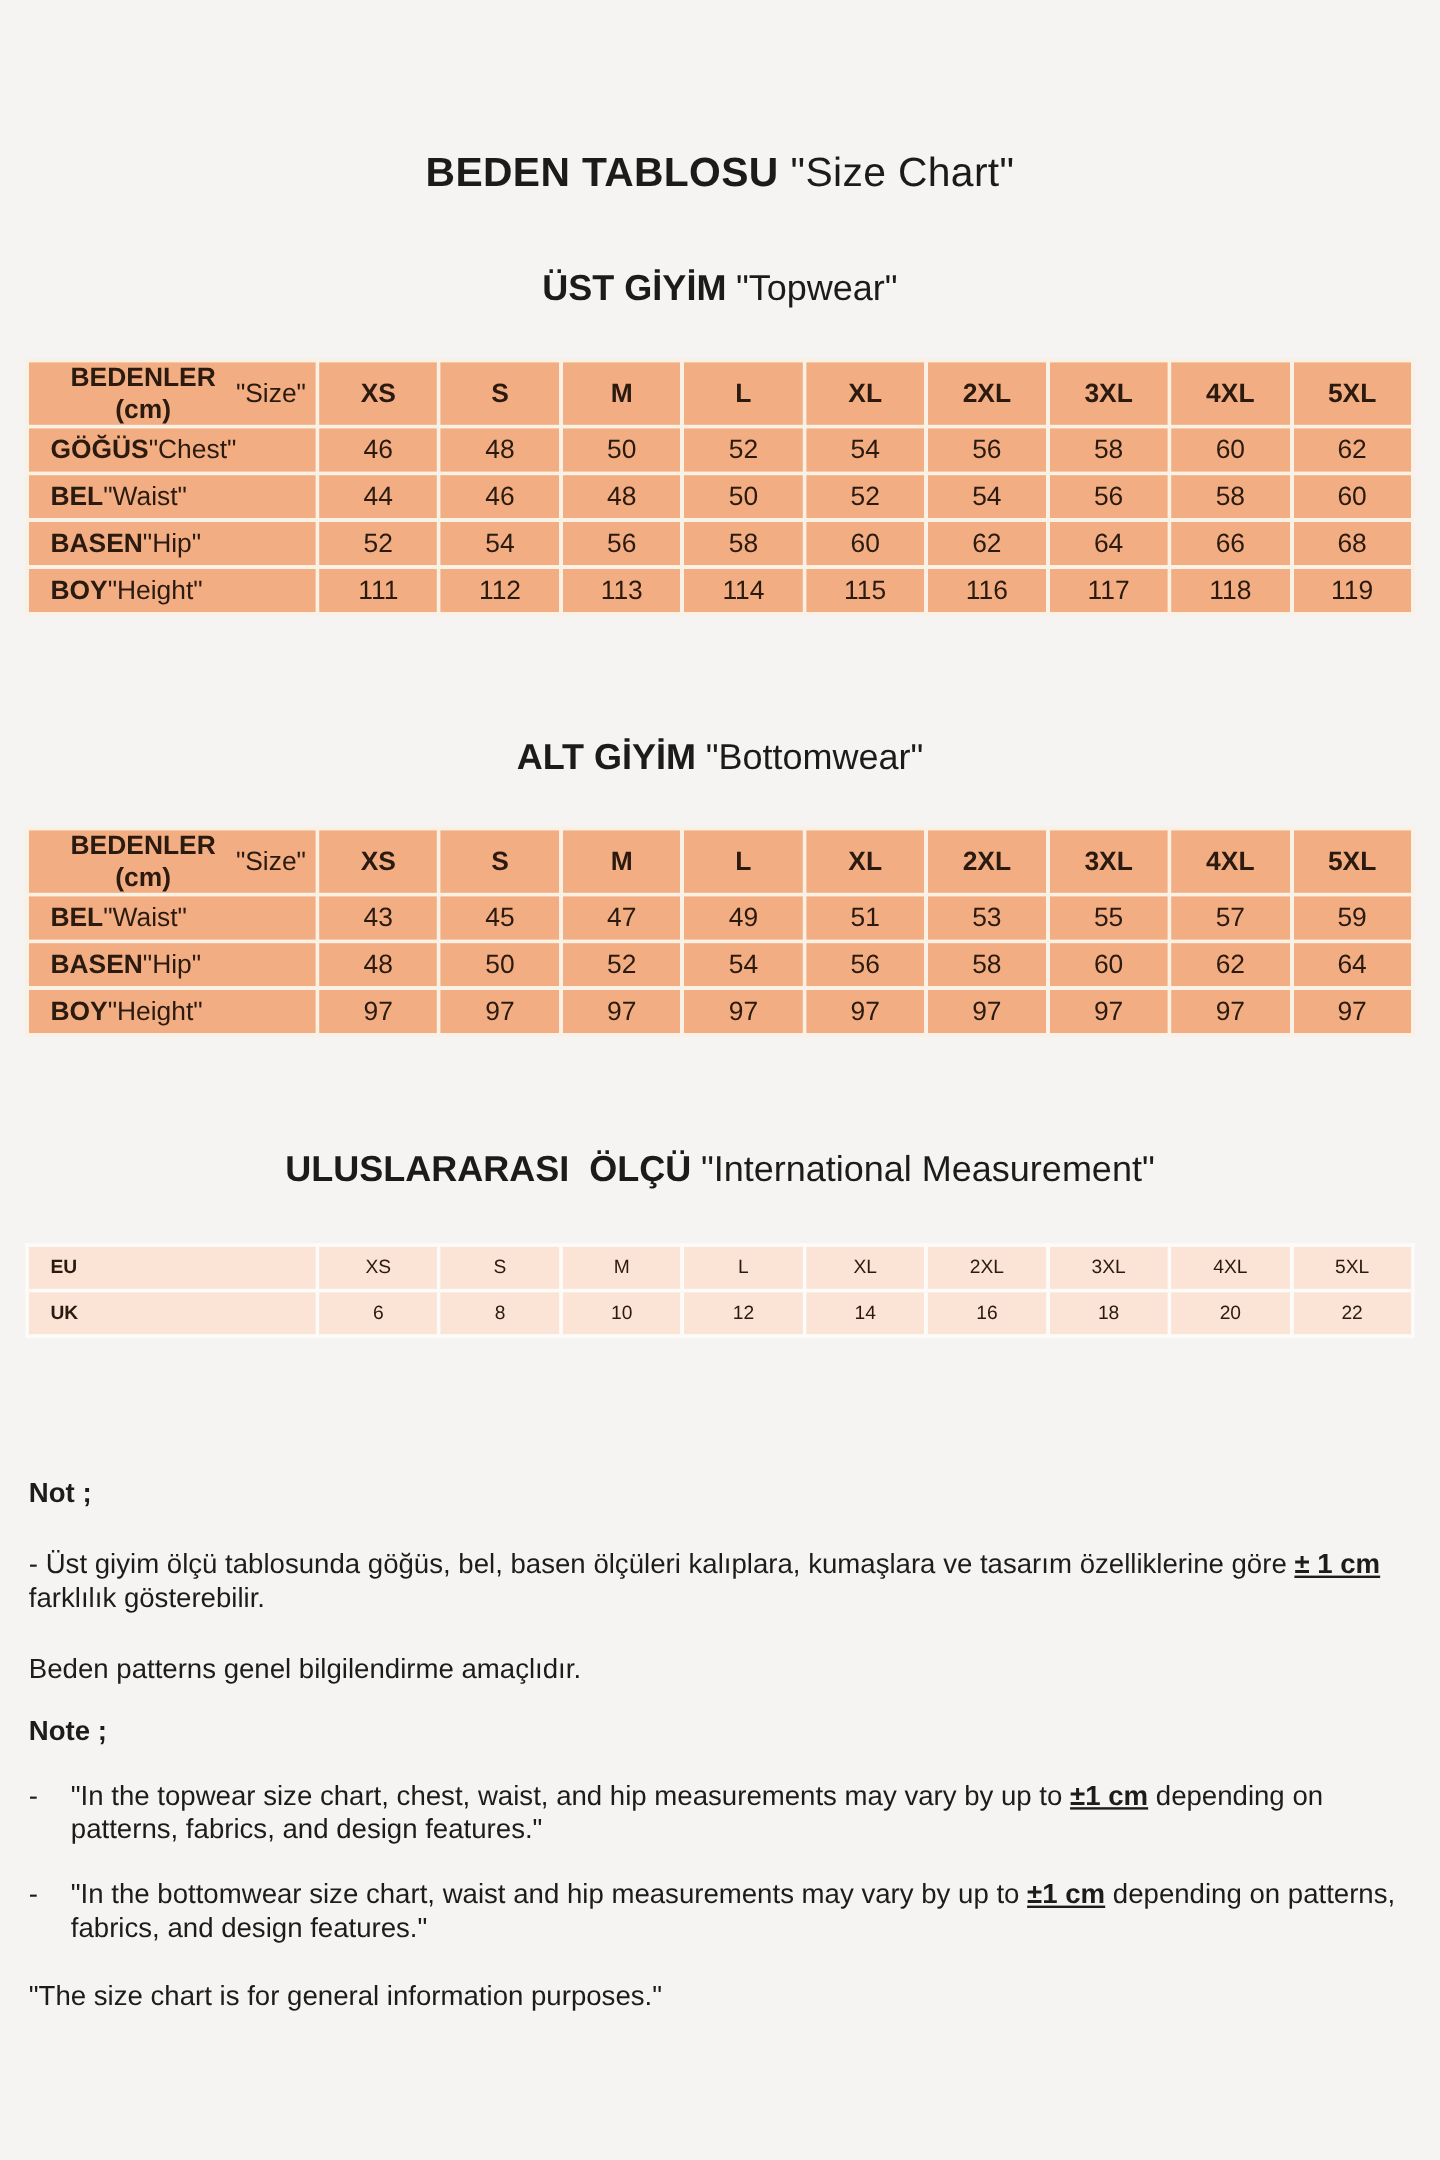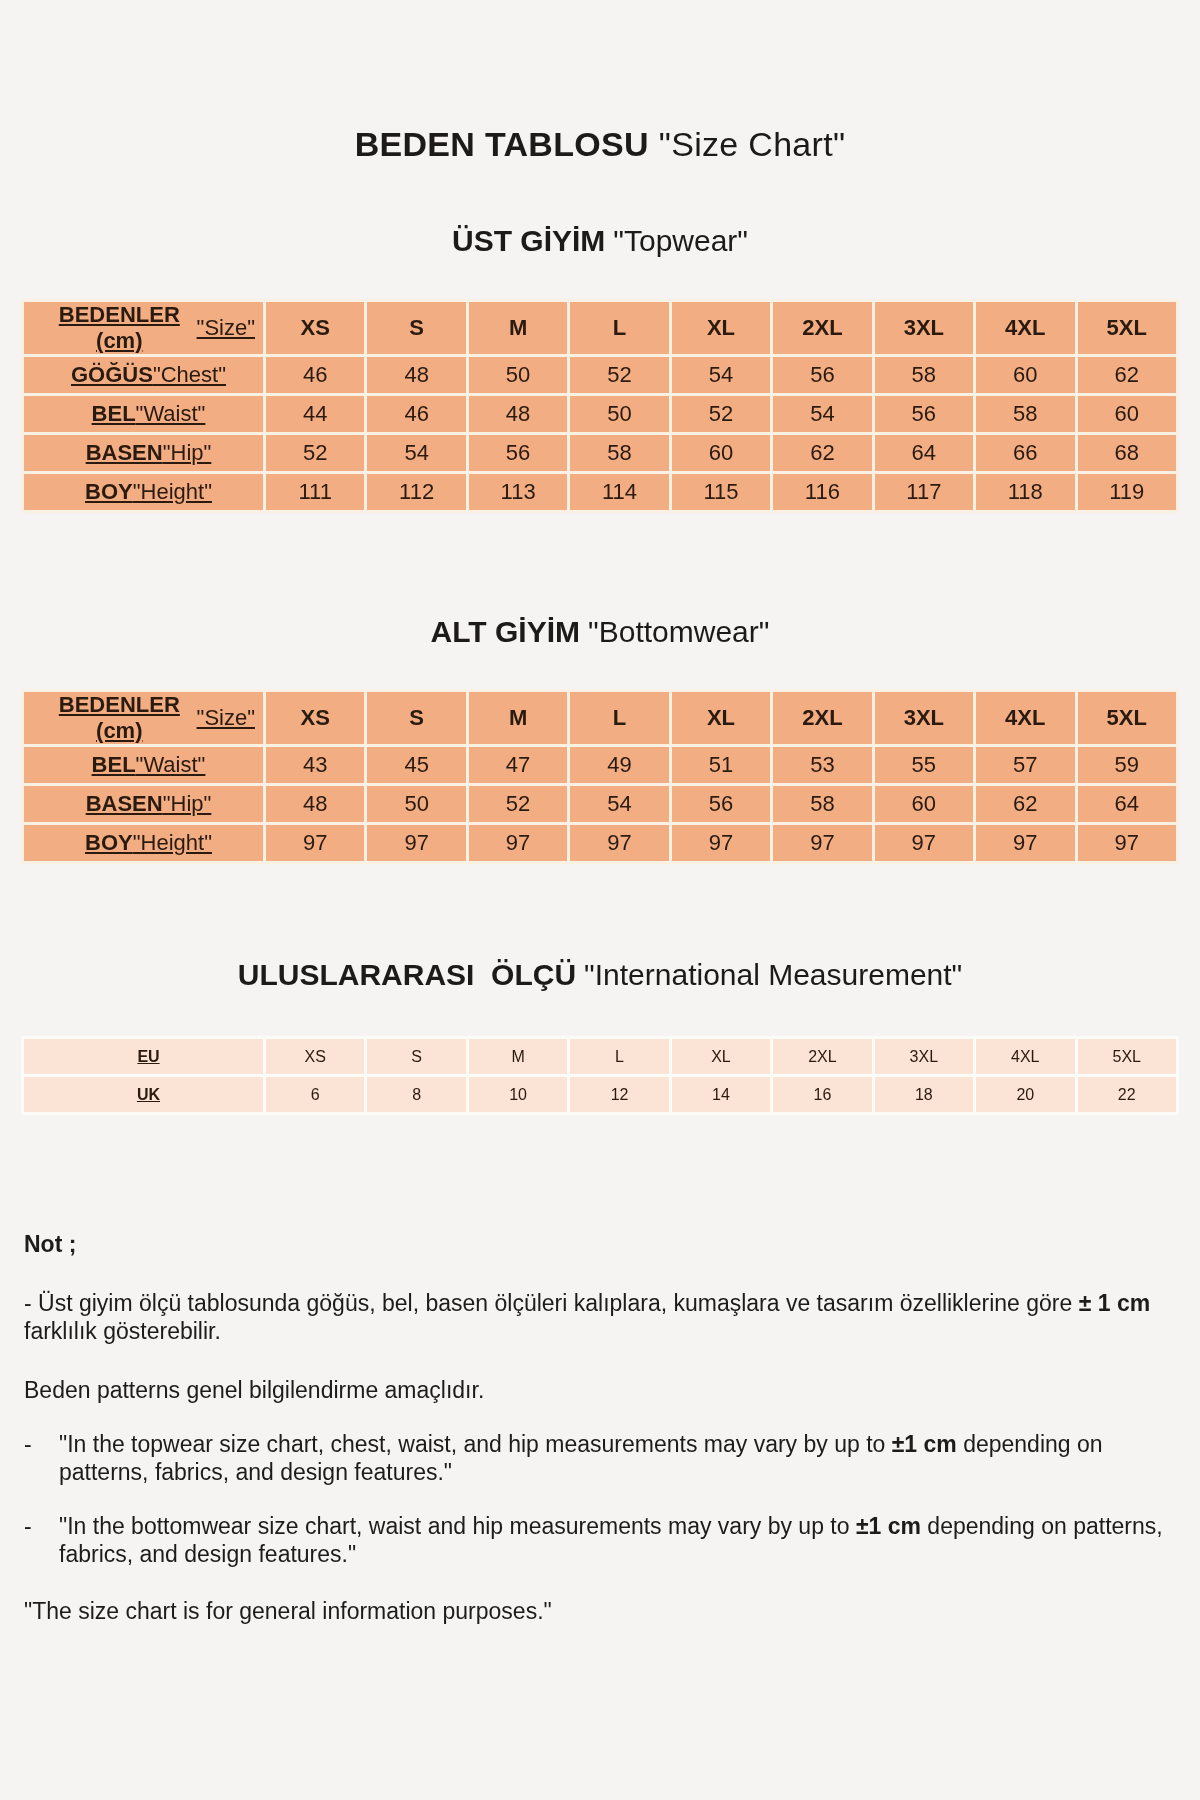--- a/index.html
+++ b/index.html
@@ -42,36 +42,36 @@
     text-align:center;
     font-size:22px;
     height:39px;
     padding:0;
     color:#2B1A10;
     overflow:hidden;
   }
   table.size-table.dark td { background:#F2AE82; }
   table.size-table.light td { background:#FBE4D5; border-color:#FDFBF7; height:38px; font-size:16px; }
   td.label-cell { text-align:left; }
-  .labelwrap { display:flex; justify-content:center; align-items:center; padding:0 8px 0 18px;text-decoration:underline; }
+  .labelwrap { display:flex; justify-content:flex-start; align-items:center; padding:0 8px 0 18px; }
   .labelwrap .lbl { font-weight:bold; }
   .labelwrap .quo { font-weight:normal; }
   tr.hdr td.size-cell { font-weight:bold; }
   table.size-table.light tr.hdr td.size-cell { font-weight:normal; }
 
   
   .notes {
     margin:115px 28px 0 24px;
     font-size:23px;
     line-height:28px;
     color:#1C1C1C;
   }
   .note-heading { font-weight:bold; }
   .note-para { margin-top:31px; }
-  .note-para b, .bullet b { font-weight:bold; }
+  .note-para b, .bullet b { font-weight:bold;text-decoration:underline; }
   .note-heading-en { margin-top:24px; }
   .bullet { display:flex; margin-top:26px; }
   .bullet .marker { flex:none; width:35px; }
   .bullet .bullet-body { flex:1; }
   .final-line { margin-top:29px; }
 </style>
 </head>
 <body>
 
 <div class="page">
@@ -324,20 +324,21 @@
         </table>
       </div>
     </div>
 
   <div class="notes">
     <div class="note-heading">Not ;</div>
     <div id="tr-items">
         <div class="note-para"><span>- Üst giyim ölçü tablosunda göğüs, bel, basen ölçüleri kalıplara, kumaşlara ve tasarım özelliklerine göre </span><b>± 1 cm</b><span> farklılık gösterebilir.</span></div>
       </div>
     <div class="note-para">Beden patterns genel bilgilendirme amaçlıdır.</div>
+    <div class="note-heading note-heading-en">Note ;</div>
     <div id="en-items">
         <div class="bullet">
           <span class="marker">-</span>
           <div class="bullet-body"><span>"In the topwear size chart, chest, waist, and hip measurements may vary by up to </span><b>±1 cm</b><span> depending on patterns, fabrics, and design features."</span></div>
         </div>
         <div class="bullet">
           <span class="marker">-</span>
           <div class="bullet-body"><span>"In the bottomwear size chart, waist and hip measurements may vary by up to </span><b>±1 cm</b><span> depending on patterns, fabrics, and design features."</span></div>
         </div>
       </div>

